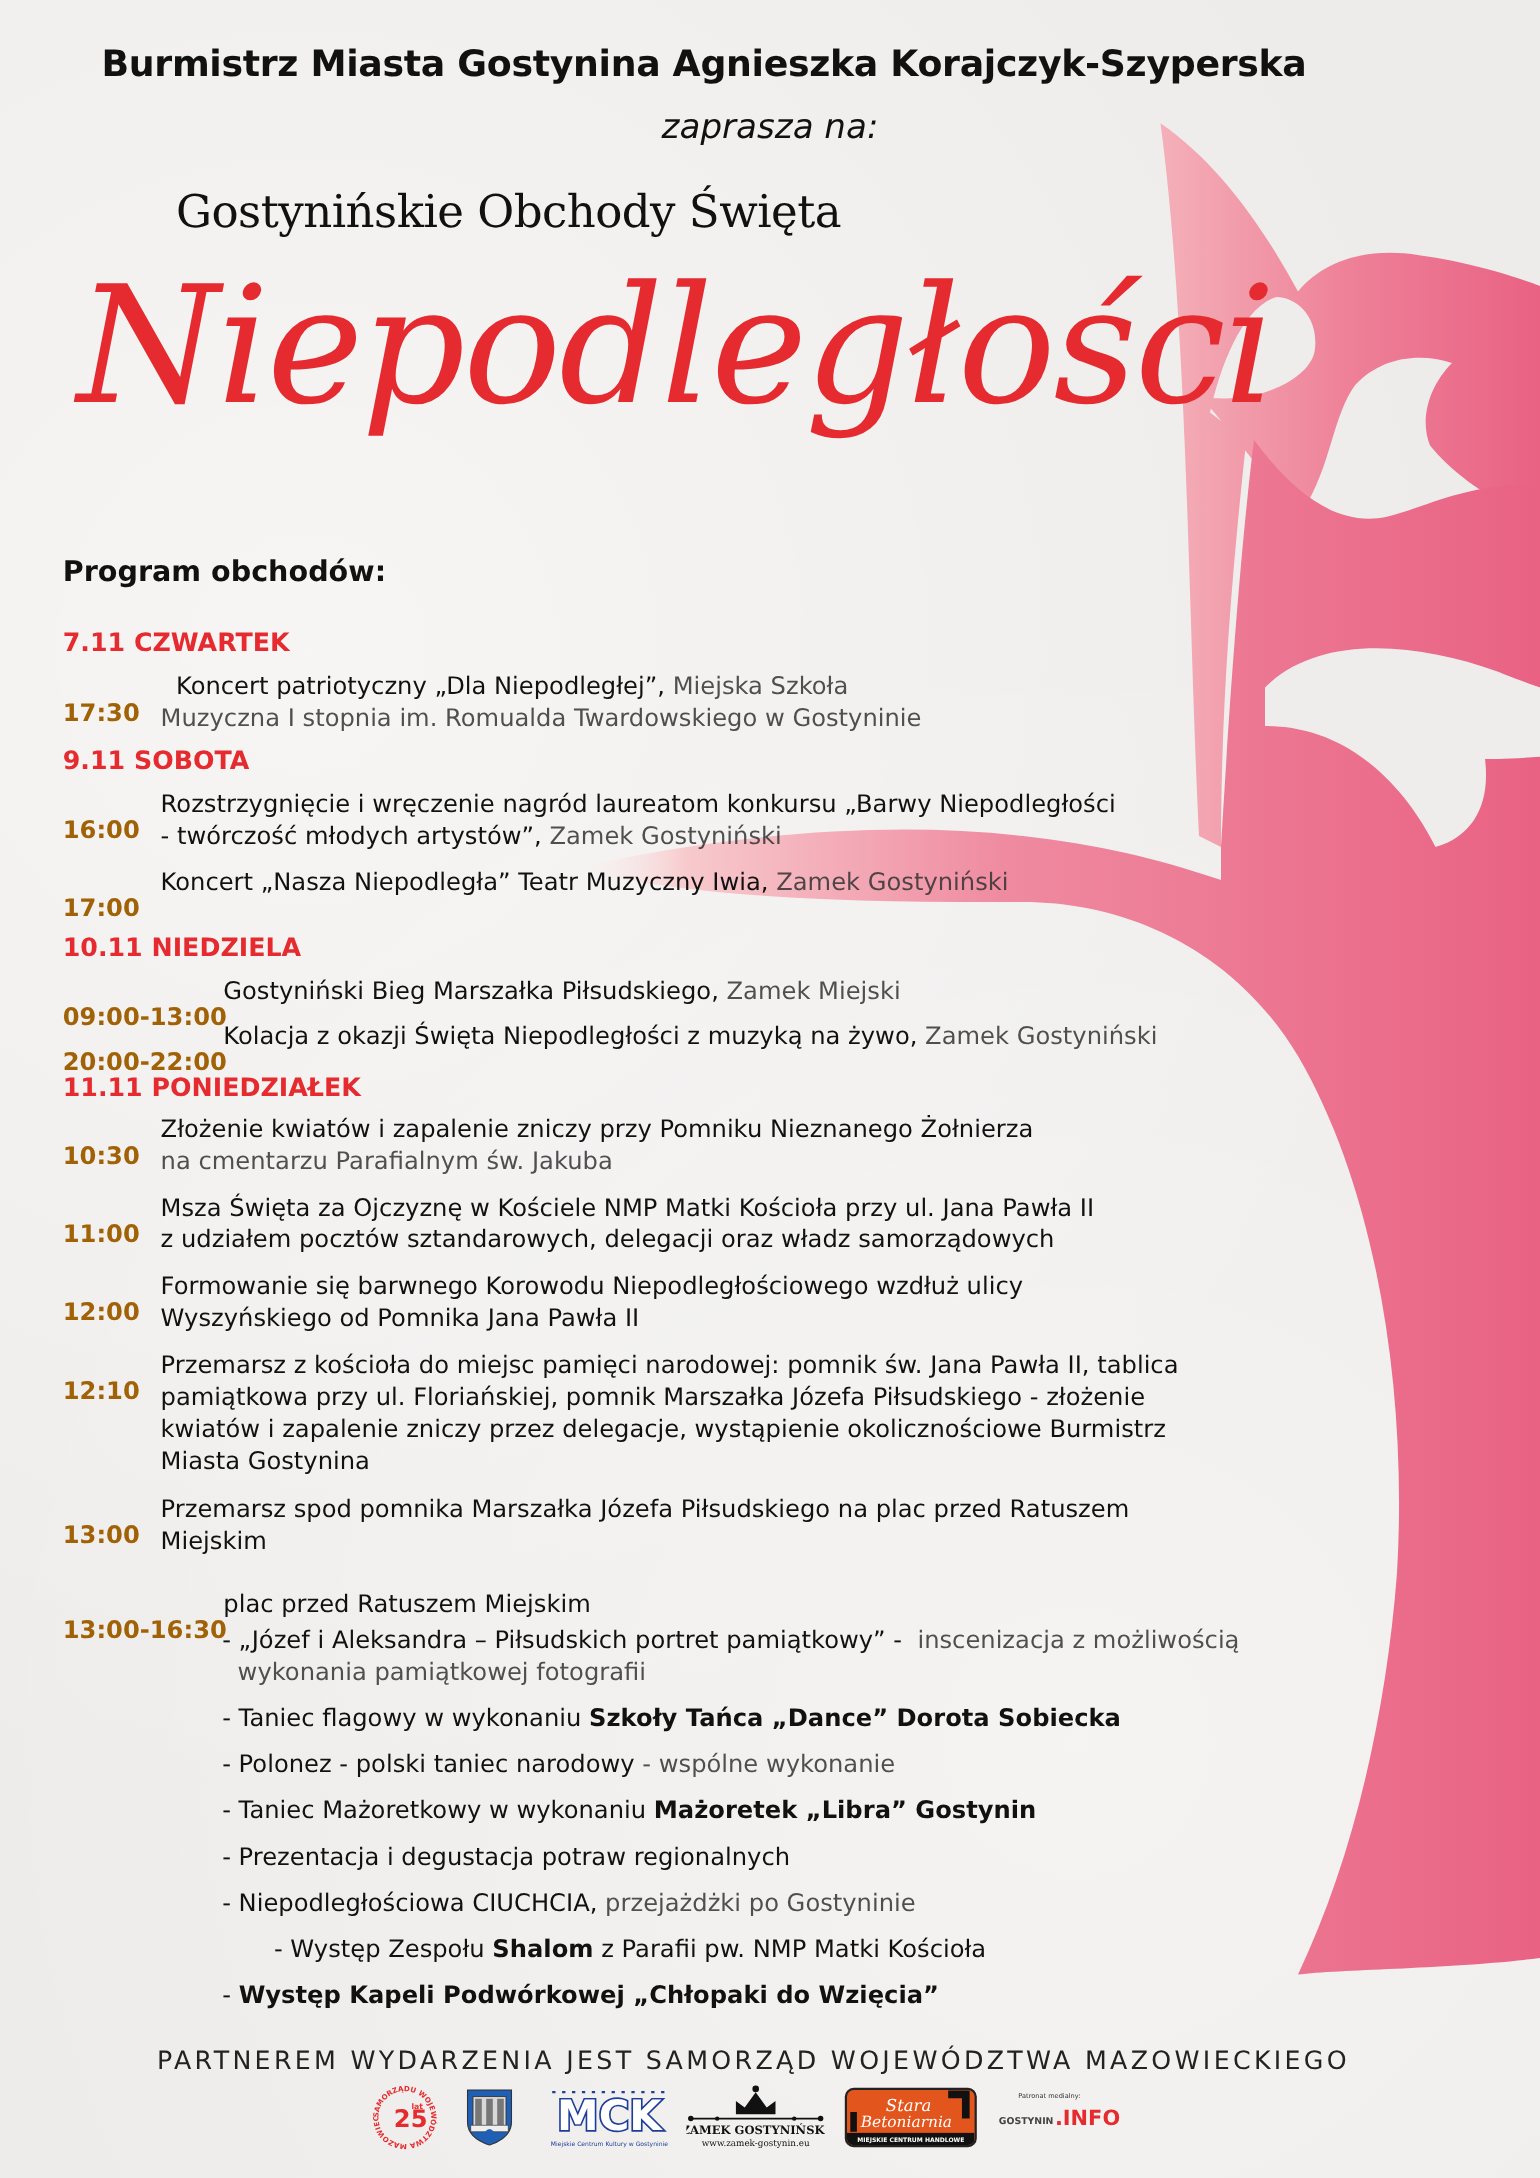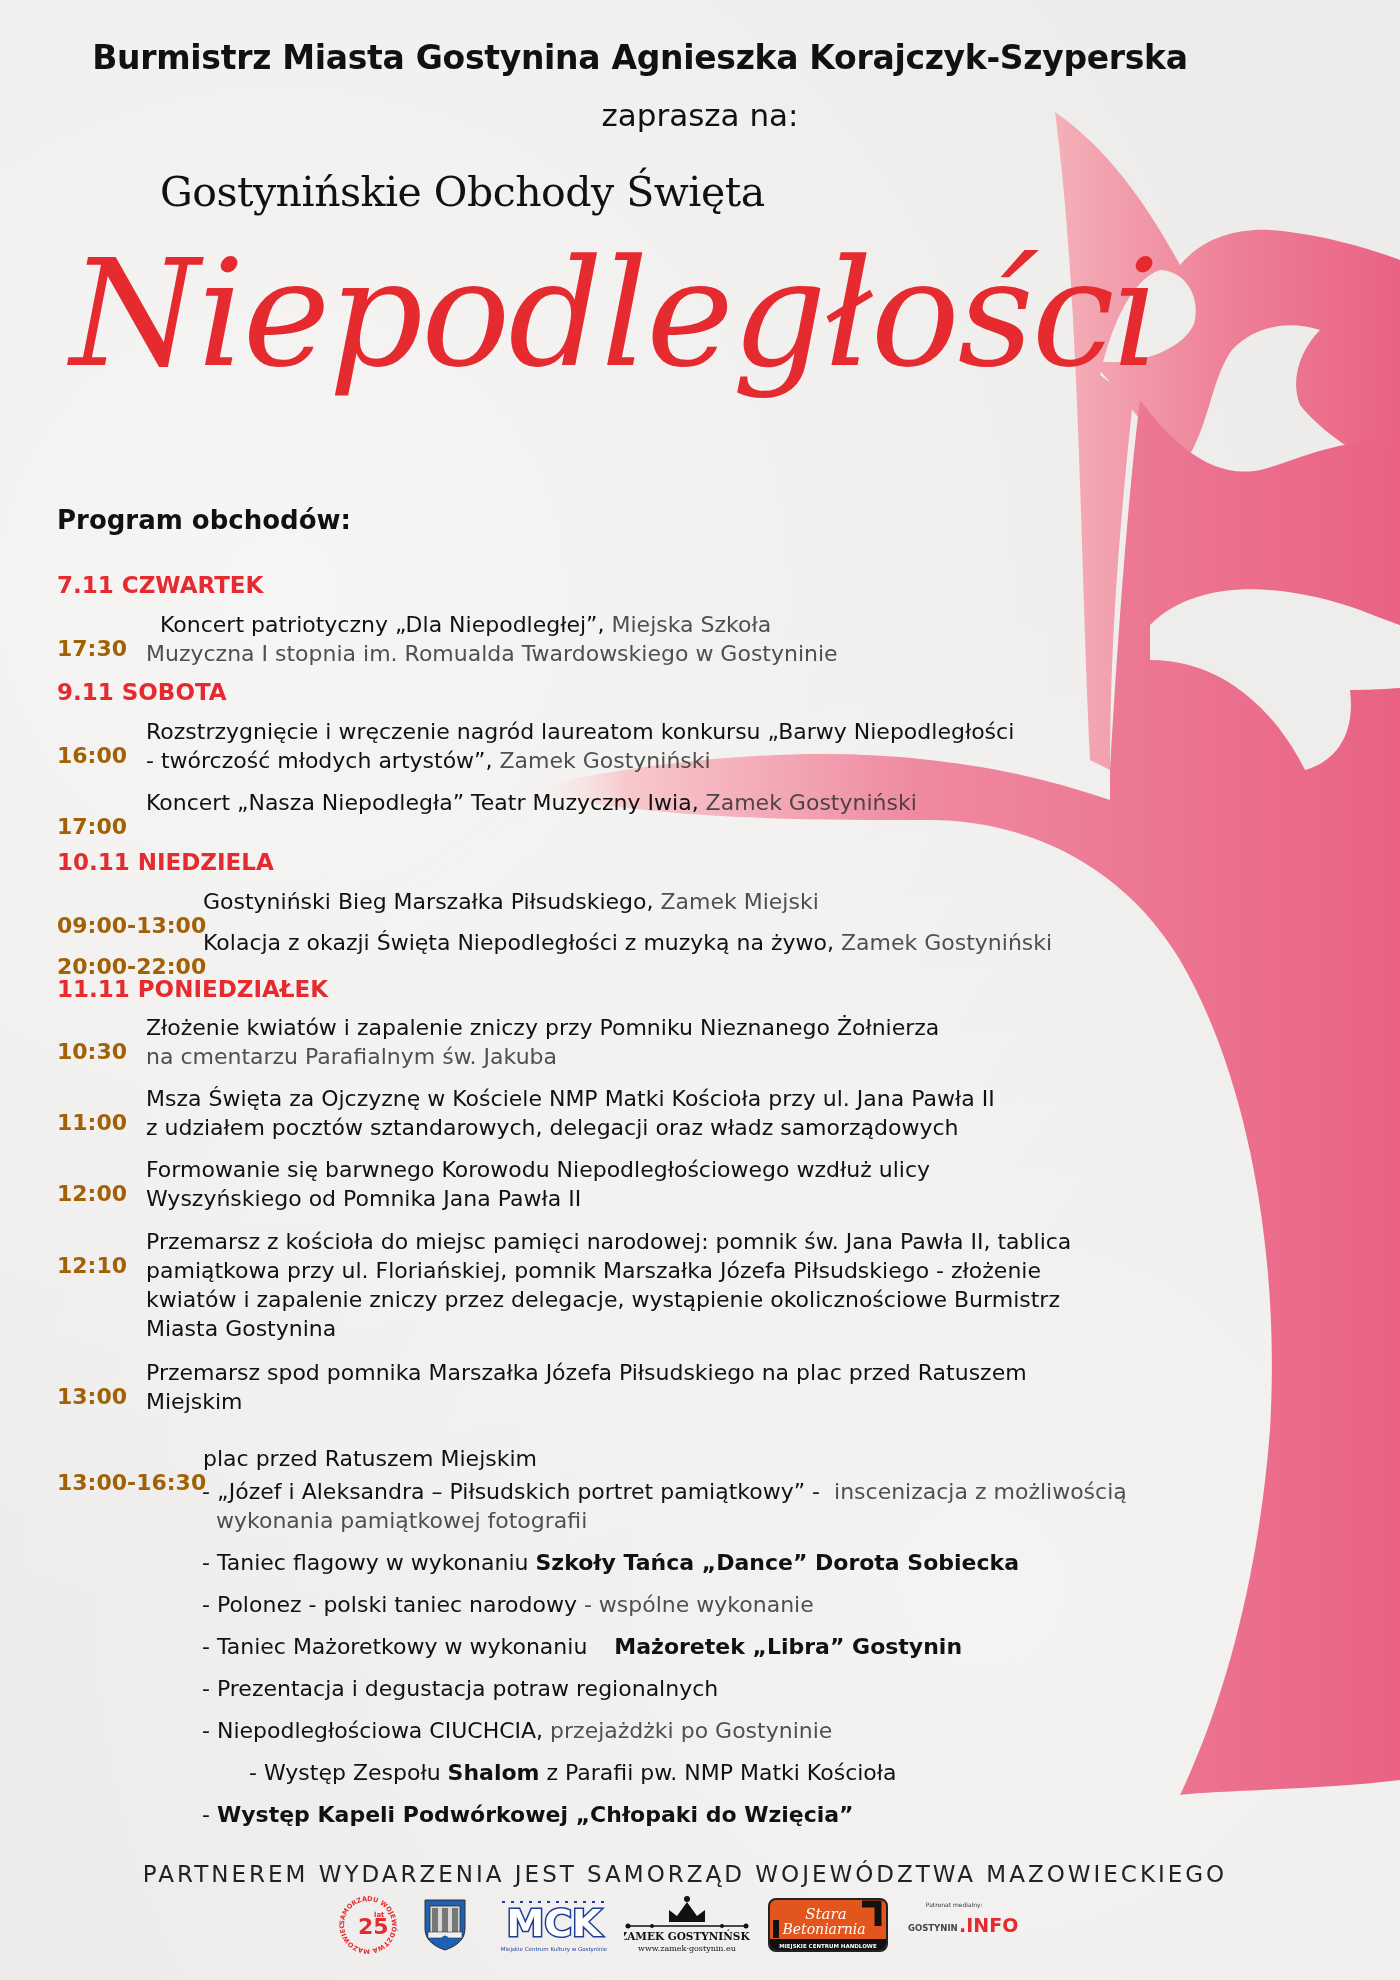--- a/index.html
+++ b/index.html
@@ -21,21 +21,21 @@
   .deco { position: absolute; left: 0; top: 0; width: 1400px; height: 1980px; pointer-events: none; }
 
   .abs { position: absolute; white-space: nowrap; }
 
   .invite-line {
     left: 0; width: 1400px; top: 38px; text-align: center;
     font-weight: bold; font-size: 33px; letter-spacing: -0.3px; padding-right: 120px;
   }
   .invite-sub {
     left: 0; width: 1400px; top: 97px; text-align: center;
-    font-size: 31px; color: #111;
+    font-size: 31px; color: #111; font-style: italic;
   }
   .title-line {
     left: 160px; top: 168px;
     font-family: "DejaVu Serif", serif; font-size: 41px; color: #111; letter-spacing: -0.5px;
   }
   .big-title {
     left: 70px; top: 240px;
     font-family: "DejaVu Serif", serif; font-style: italic; font-size: 148px;
     color: #e52b2f; letter-spacing: -2px; line-height: 1;
   }
@@ -184,21 +184,21 @@
 <div class="abs row" style="top:1444px">
   <span class="time">13:00-16:30</span>
   <span class="desc b" style="left:146px;top:0;font-weight:normal">plac przed Ratuszem Miejskim</span>
 </div>
 
 <div id="square-items">
     <div class="abs sub-item" style="top: 1477px;"><span style="white-space: pre;">- „Józef i Aleksandra – Piłsudskich portret pamiątkowy” -  </span><span class="light" style="white-space: pre;">inscenizacja z możliwością</span></div>
     <div class="abs sub-item" style="top: 1506px;"><span class="light" style="white-space: pre;">  wykonania pamiątkowej fotografii</span></div>
     <div class="abs sub-item" style="top: 1548px;"><span style="white-space: pre;">- Taniec flagowy w wykonaniu </span><span class="b" style="white-space: pre;">Szkoły Tańca „Dance” Dorota Sobiecka</span></div>
     <div class="abs sub-item" style="top: 1590px;"><span style="white-space: pre;">- Polonez - polski taniec narodowy</span><span class="light" style="white-space: pre;"> - wspólne wykonanie</span></div>
-    <div class="abs sub-item" style="top: 1632px;"><span style="white-space: pre;">- Taniec Mażoretkowy w wykonaniu </span><span class="b" style="white-space: pre; margin-left: 20px;">Mażoretek „Libra” Gostynin</span></div>
+    <div class="abs sub-item" style="top: 1632px;"><span style="white-space: pre;">- Taniec Mażoretkowy w wykonaniu </span><span class="b" style="white-space: pre;">Mażoretek „Libra” Gostynin</span></div>
     <div class="abs sub-item" style="top: 1674px;"><span style="white-space: pre; text-align: right;">- Prezentacja i degustacja potraw regionalnych</span></div>
     <div class="abs sub-item" style="top: 1716px;"><span style="white-space: pre;">- Niepodległościowa CIUCHCIA,</span><span class="light" style="white-space: pre;"> przejażdżki po Gostyninie</span></div>
     <div class="abs sub-item" style="top: 1758px;"><span style="white-space: pre; margin-left: 47px;">- Występ Zespołu </span><span class="b" style="white-space: pre;">Shalom</span><span style="white-space: pre;"> z Parafii pw. NMP Matki Kościoła</span></div>
     <div class="abs sub-item" style="top: 1800px;"><span style="white-space: pre;">- </span><span class="b" style="white-space: pre;">Występ Kapeli Podwórkowej „Chłopaki do Wzięcia”</span></div>
   </div>
 
 <div class="abs partner-line">PARTNEREM WYDARZENIA JEST SAMORZĄD WOJEWÓDZTWA MAZOWIECKIEGO</div>
 
 <div class="logo" style="left:336px;top:1893px;width:64px;height:64px">
   <svg width="64" height="64" viewBox="0 0 64 64">

